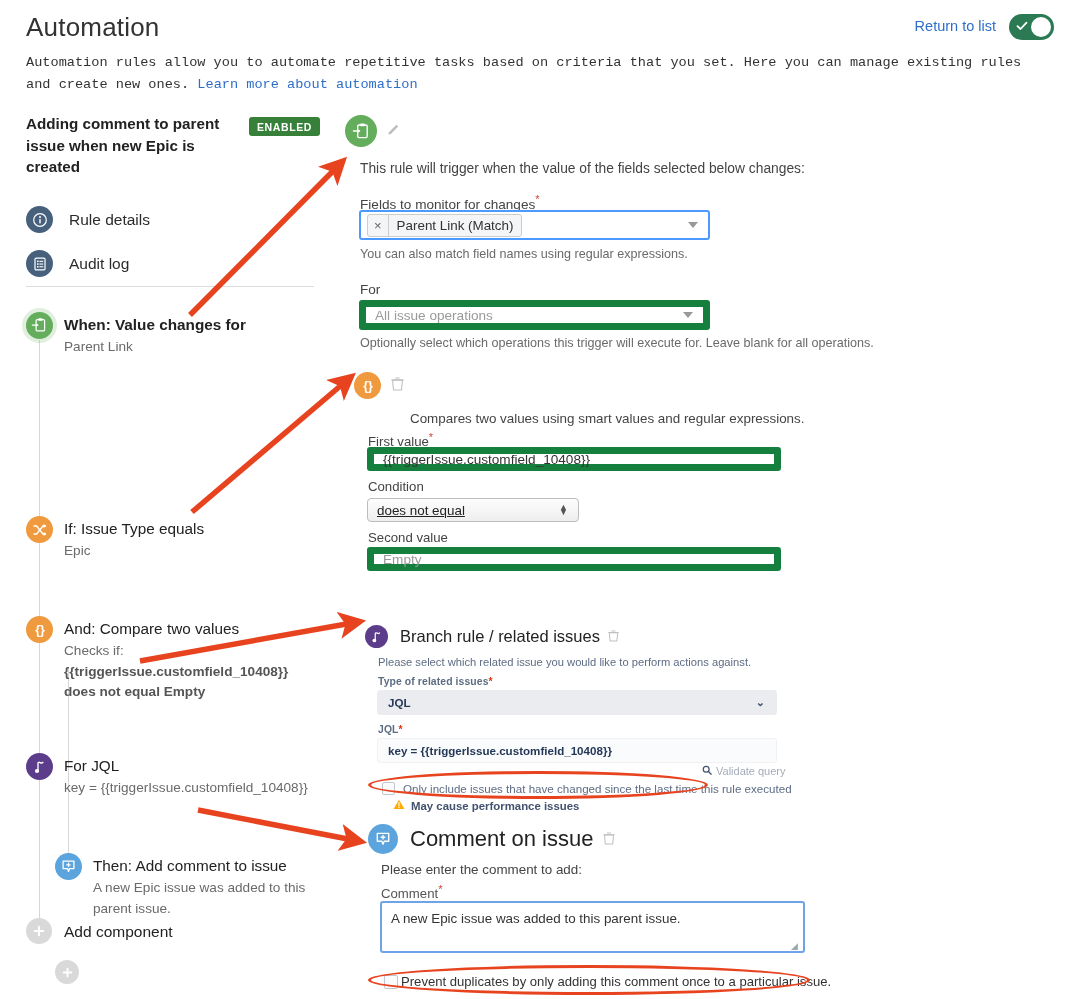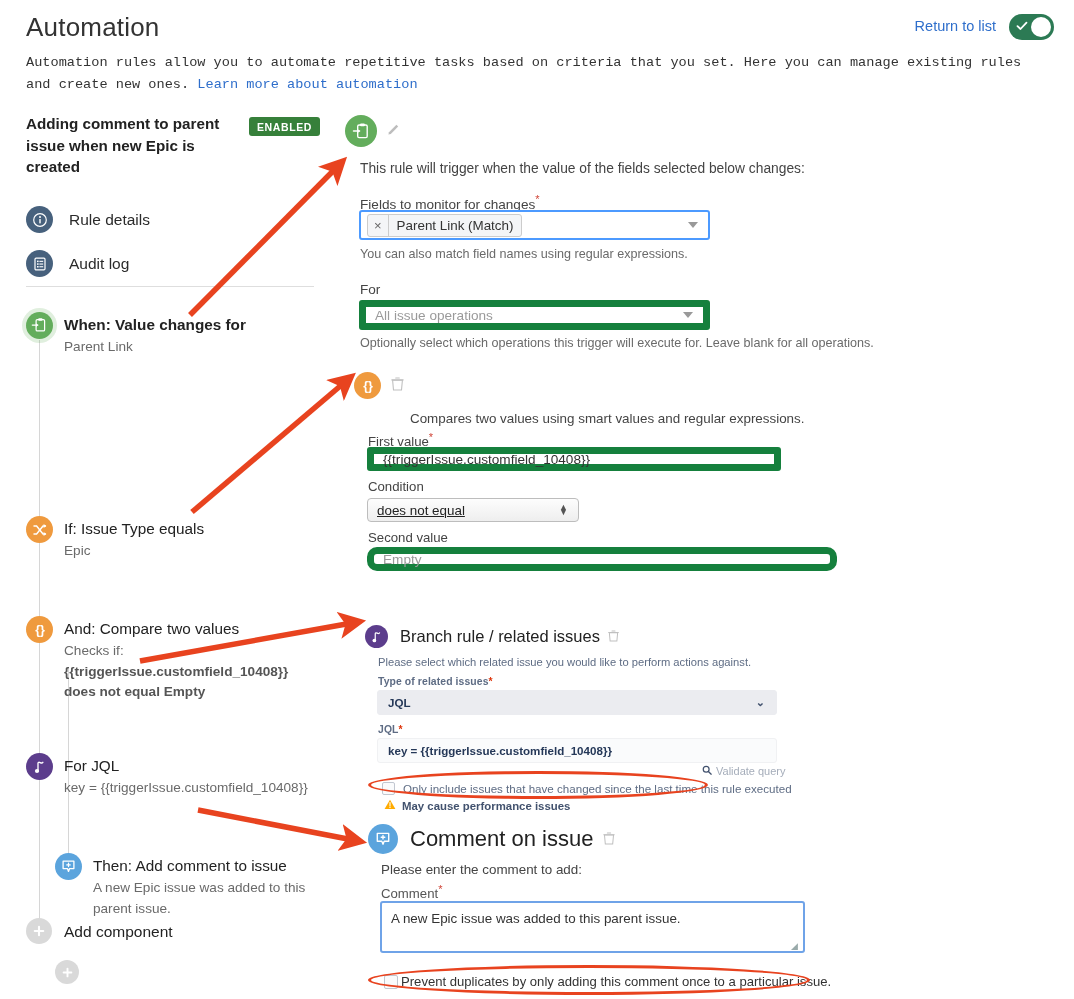--- a/index.html
+++ b/index.html
@@ -386,21 +386,21 @@
 
     <div class="lbl-txt" style="left:28px; top:371px; font-size:13.2px;">Condition</div>
 
     <div class="sel-native" style="left:27px; top:390px; width:212px; height:24px;text-decoration:underline;">
       <span>does not equal</span>
       <span class="updown">▲<br>▼</span>
     </div>
 
     <div class="lbl-txt" style="left:28px; top:422px; font-size:13.2px;">Second value</div>
 
-    <div class="fld dim" style="left:27px; top:439px; width:470px; height:24px;border-radius:10px;">
+    <div class="fld dim" style="left:27px; top:439px; width:414px; height:24px;">
       <span>Empty</span>
     </div>
 
     <div class="sec-head" style="left:25px; top:503px;margin-top:14px;">
       <span class="circ circ-purple" style="width:23px;height:23px;">
         <svg width="14" height="14" viewBox="0 0 16 16">
             <path d="M6 12.4 V4.2 C6 3.2 7 3 8.2 3.6 C9.6 4.3 10.6 4.1 10.9 3.3" stroke="#fff" stroke-width="1.4" fill="none" stroke-linecap="round"></path>
             <circle cx="5" cy="12" r="2.1" fill="#fff"></circle>
           </svg>
       </span>
@@ -442,21 +442,21 @@
       <span>Validate query</span>
     </div>
 
     <div style="position:absolute; left:42px; top:674px; display:flex; align-items:center;">
       <span class="cbx"></span>
       <span style="margin-left:8px; font-size:11.6px; color:#5e6c84;">Only include issues that have changed since the last time this rule executed</span>
     </div>
 
     <div class="hl-ellipse" style="left:28px; top:663px; width:340px; height:28px;"></div>
 
-    <div class="warn" style="left:44px; top:691px;align-items:center;">
+    <div class="warn" style="left:53px; top:691px;align-items:center;">
       <span style="margin-right:6px;">
         <svg width="12" height="11" viewBox="0 0 13 12">
             <path d="M6.5 .8 L12.4 11 H.6 Z" fill="#ffab00"></path>
             <path d="M6.5 4 V7.6" stroke="#fff" stroke-width="1.2" stroke-linecap="round"></path>
             <circle cx="6.5" cy="9.2" r=".7" fill="#fff"></circle>
           </svg>
       </span>
       <span>May cause performance issues</span>
     </div>
 

